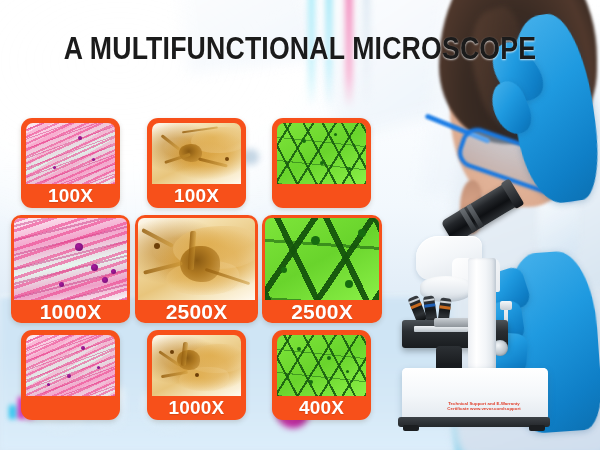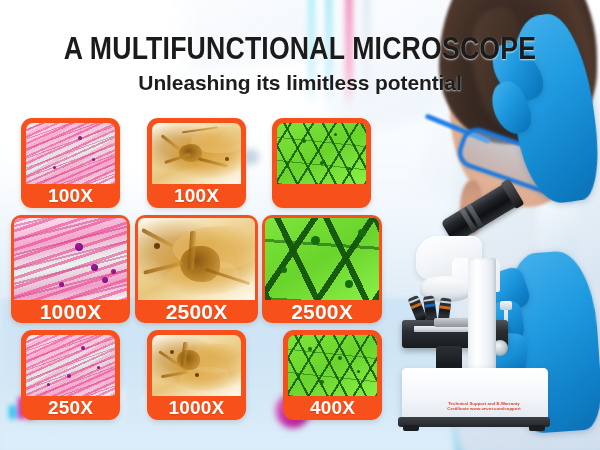--- a/index.html
+++ b/index.html
@@ -473,21 +473,20 @@
         <div>Certificate www.vevor.com/support</div>
       </div>
     </div>
     <div class="m-base-foot">
         <i class="l"></i>
         <i class="r"></i>
       </div>
   </div>
 
   <div class="headline">A MULTIFUNCTIONAL MICROSCOPE</div>
-  <div class="subhead">Unleashing its limitless potential</div>
 
   <div class="grid">
 
     <div class="card" style="left:21px;  top:118px; width:99px;  height:90px;">
       <div class="card-img">
         <div class="tex tex-pink"></div>
         <span class="nuc" style="left:58%;top:22%;width:4px;height:4px;"></span>
         <span class="nuc" style="left:74%;top:58%;width:3px;height:3px;"></span>
         <span class="nuc" style="left:30%;top:70%;width:3px;height:3px;"></span>
       </div>
@@ -559,39 +558,38 @@
     </div>
 
     <div class="card" style="left:21px;  top:330px; width:99px;  height:90px;">
       <div class="card-img">
         <div class="tex tex-pink"></div>
         <span class="nuc" style="left:62%;top:18%;width:4px;height:4px;"></span>
         <span class="nuc" style="left:46%;top:64%;width:4px;height:4px;"></span>
         <span class="nuc" style="left:80%;top:50%;width:3px;height:3px;"></span>
         <span class="nuc" style="left:24%;top:78%;width:3px;height:3px;"></span>
       </div>
-      <div class="card-label">250X</div>
     </div>
 
     <div class="card" style="left:147px; top:330px; width:99px;  height:90px;">
       <div class="card-img">
         <div class="tex tex-amber"></div>
         <span class="wing" style="left:40%;top:14%;width:64%;height:48%;"></span>
         <span class="wing" style="left:30%;top:52%;width:56%;height:40%;"></span>
         <span class="ins-body" style="left:28%;top:24%;width:26%;height:34%;"></span>
         <span class="limb" style="left:6%; top:36%;width:28%;height:3px;transform:rotate(34deg);"></span>
         <span class="limb" style="left:10%;top:62%;width:30%;height:3px;transform:rotate(-10deg);"></span>
         <span class="limb" style="left:34%;top:12%;width:5px;height:40%;transform:rotate(6deg);"></span>
         <span class="nuc" style="left:20%;top:24%;width:4px;height:4px;background:#6d3f08;"></span>
         <span class="nuc" style="left:48%;top:62%;width:4px;height:4px;background:#6d3f08;"></span>
       </div>
       <div class="card-label">1000X</div>
     </div>
 
-    <div class="card" style="left:283px; top:330px; width:99px;  height:90px;">
+    <div class="card" style="left:272px; top:330px; width:99px;  height:90px;">
       <div class="card-img">
         <div class="tex tex-green"></div>
         <div class="cellwall"></div>
         <span class="chloro" style="left:22%;top:20%;width:4px;height:4px;"></span>
         <span class="chloro" style="left:56%;top:34%;width:4px;height:4px;"></span>
         <span class="chloro" style="left:36%;top:74%;width:4px;height:4px;"></span>
         <span class="chloro" style="left:78%;top:58%;width:3px;height:3px;"></span>
       </div>
       <div class="card-label">400X</div>
     </div>

